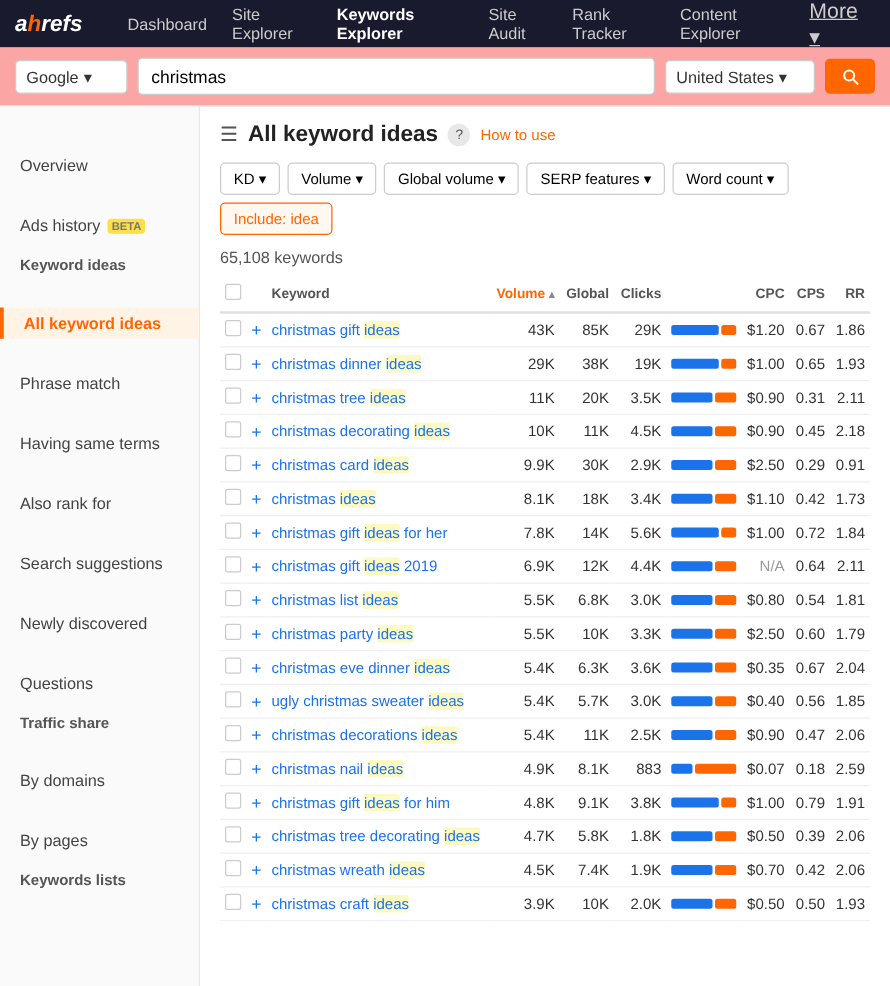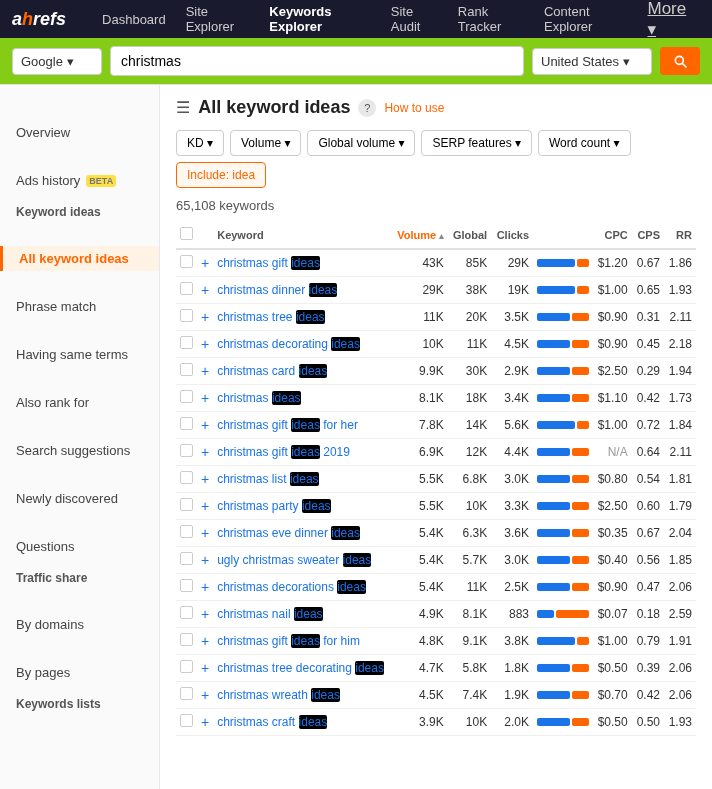--- a/index.html
+++ b/index.html
@@ -7,21 +7,21 @@
 
     
     .top-nav { background: #1a1a2e; display: flex; align-items: center; padding: 0 12px; height: 38px; gap: 4px; }
     .nav-logo { color: #fff; font-weight: 900; font-size: 18px; margin-right: 24px; font-style: italic; }
     .nav-logo span { color: #f60; }
     .nav-item { color: #ccc; font-size: 13px; padding: 0 8px; height: 38px; display: flex; align-items: center; cursor: pointer; text-decoration: none; }
     .nav-item.active { color: #fff; font-weight: 600; }
     .nav-more { color: #ccc; font-size: 17px; padding: 0 8px; height: 48px; display: flex; align-items: center; cursor: pointer; margin-left: auto; text-decoration: underline; }
 
     
-    .search-bar { background: #84cc16; border-bottom: 1px solid #e0e0e0; padding: 8px 12px; display: flex; align-items: center; gap: 8px; }
+    .search-bar { background: #fca5a5; border-bottom: 1px solid #e0e0e0; padding: 8px 12px; display: flex; align-items: center; gap: 8px; }
     .search-engine-select { border: 1px solid #ccc; border-radius: 4px; padding: 5px 8px; font-size: 13px; background: #fff; cursor: pointer; display: flex; align-items: center; gap: 4px; min-width: 90px; }
     .search-input { flex: 1; border: 1px solid #ccc; border-radius: 4px; padding: 6px 10px; font-size: 14px; outline: none; }
     .country-select { border: 1px solid #ccc; border-radius: 4px; padding: 5px 8px; font-size: 13px; background: #fff; cursor: pointer; display: flex; align-items: center; gap: 4px; min-width: 120px; }
     .search-btn { background: #f60; border: none; border-radius: 4px; padding: 6px 12px; cursor: pointer; display: flex; align-items: center; }
     .search-btn svg { fill: #fff; }
 
     
     .layout { display: flex; min-height: 750px; }
 
     
@@ -58,21 +58,21 @@
     .col-add { width: 16px; }
     .col-keyword { min-width: 180px; max-width: 220px; }
     .col-volume { width: 55px; text-align: right; }
     .col-global { width: 50px; text-align: right; }
     .col-clicks { width: 50px; text-align: right; }
     .col-bar { width: 60px; }
     .col-cpc { width: 42px; text-align: right; }
     .col-cps { width: 38px; text-align: right; }
     .col-rr { width: 35px; text-align: right; }
     .keyword-link { color: #1a73e8; text-decoration: none; font-size: 12px; }
-    .keyword-highlight { background: #000000; border-radius: 2px; }
+    .keyword-highlight { background: #fef9c3; border-radius: 2px; }
     .checkbox { width: 13px; height: 13px; border: 1px solid #ccc; border-radius: 2px; display: inline-block; }
     .add-btn { color: #1a73e8; font-size: 14px; cursor: pointer; display: inline-flex; align-items: center; }
     .mini-bar { display: flex; align-items: center; gap: 2px; }
     .bar-seg { height: 8px; border-radius: 2px; }
     .bar-blue { background: #1a73e8; }
     .bar-orange { background: #f60; }
     .na-text { color: #999; }
     .sort-arrow { font-size: 9px; color: #888; }
     .volume-sort { color: #f60; }
     .header-check { width: 13px; height: 13px; border: 1px solid #ccc; border-radius: 2px; display: inline-block; }
@@ -275,21 +275,21 @@
       <td class="col-global">30K</td>
       <td class="col-clicks">2.9K</td>
       <td class="col-bar">
         <div class="mini-bar">
           <div class="bar-seg bar-blue" style="width:33px"></div>
           <div class="bar-seg bar-orange" style="width:17px"></div>
         </div>
       </td>
       <td class="col-cpc">$2.50</td>
       <td class="col-cps">0.29</td>
-      <td class="col-rr">1.94</td>
+      <td class="col-rr">0.91</td>
     </tr>
             <tr>
       <td class="col-check"><span class="checkbox"></span></td>
       <td class="col-add"><span class="add-btn">+</span></td>
       <td class="col-keyword">
         <a class="keyword-link">christmas <span class="keyword-highlight">ideas</span></a>
       </td>
       <td class="col-volume">8.1K</td>
       <td class="col-global">18K</td>
       <td class="col-clicks">3.4K</td>

